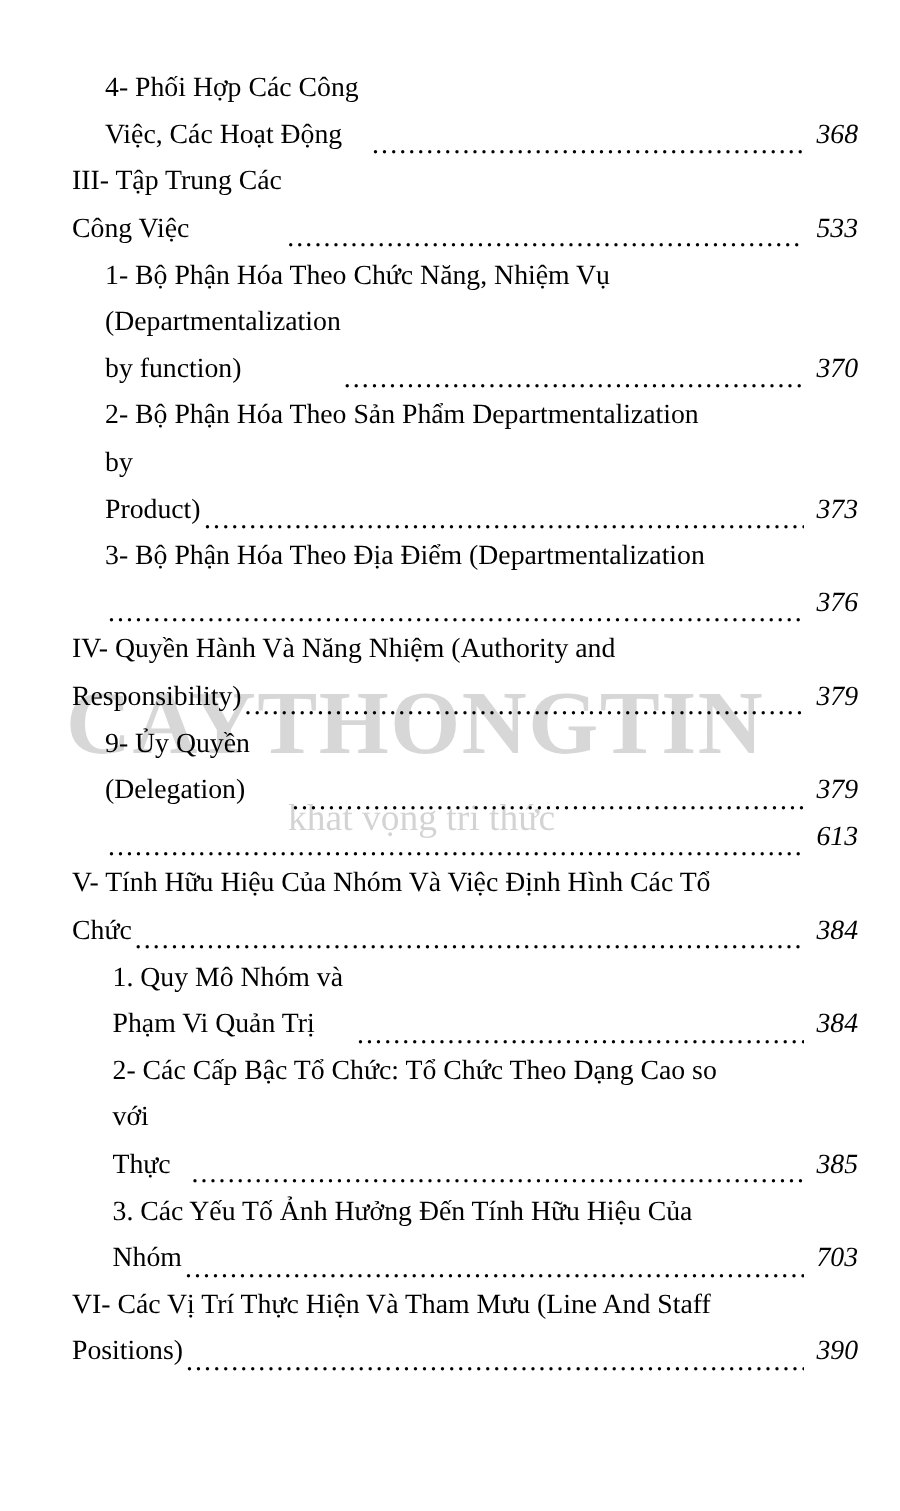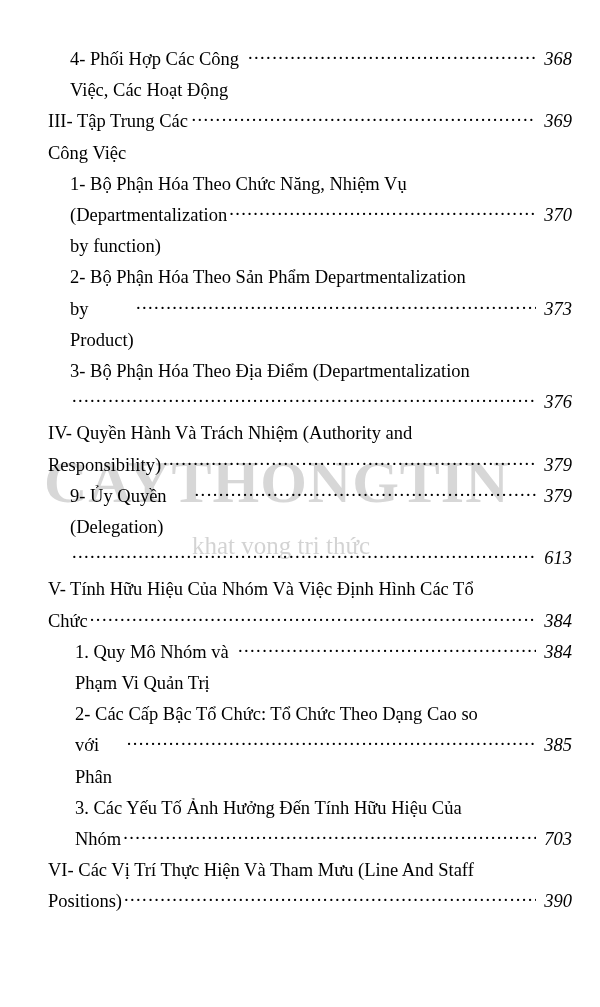--- a/index.html
+++ b/index.html
@@ -38,21 +38,21 @@
   .lvl0 { padding-left: 0px; }
   .lvl1 { padding-left: 22px; }
   .lvl2 { padding-left: 27px; }
 
   .entry .line {
     display: block;
     text-indent: 0;
   }
   .row {
     display: flex;
-    align-items: flex-start;
+    align-items: flex-end;
     width: 100%;
   }
   .row .txt {
     flex: 0 1 auto;
     white-space: normal;
   }
   .leader {
     flex: 1 1 auto;
     overflow: hidden;
     white-space: nowrap;
@@ -117,21 +117,21 @@
         <div class="row">
           <span class="txt">4- Phối Hợp Các Công Việc, Các Hoạt Động</span>
           <span class="leader">..........................................................................................</span>
           <span class="page-no">368</span>
         </div>
       </div>
       <div class="entry lvl0">
         <div class="row">
           <span class="txt">III- Tập Trung Các Công Việc</span>
           <span class="leader">..........................................................................................</span>
-          <span class="page-no">369</span>
+          <span class="page-no">533</span>
         </div>
       </div>
       <div class="entry lvl1">
         <div class="line">1- Bộ Phận Hóa Theo Chức Năng, Nhiệm Vụ</div>
         <div class="row">
           <span class="txt">(Departmentalization by function)</span>
           <span class="leader">..........................................................................................</span>
           <span class="page-no">370</span>
         </div>
       </div>
@@ -144,21 +144,21 @@
         </div>
       </div>
       <div class="entry lvl1">
         <div class="line">3- Bộ Phận Hóa Theo Địa Điểm (Departmentalization</div>
         <div class="row">
           <span class="leader">..........................................................................................</span>
           <span class="page-no">376</span>
         </div>
       </div>
       <div class="entry lvl0">
-        <div class="line">IV- Quyền Hành Và Trách Nhiệm (Authority and</div>
+        <div class="line">IV- Quyền Hành Và Năng Nhiệm (Authority and</div>
         <div class="row">
           <span class="txt">Responsibility)</span>
           <span class="leader">..........................................................................................</span>
           <span class="page-no">379</span>
         </div>
       </div>
       <div class="entry lvl1">
         <div class="row">
           <span class="txt">9- Ủy Quyền (Delegation)</span>
           <span class="leader">..........................................................................................</span>
@@ -182,21 +182,21 @@
       <div class="entry lvl2">
         <div class="row">
           <span class="txt">1. Quy Mô Nhóm và Phạm Vi Quản Trị</span>
           <span class="leader">..........................................................................................</span>
           <span class="page-no">384</span>
         </div>
       </div>
       <div class="entry lvl2">
         <div class="line">2- Các Cấp Bậc Tổ Chức: Tổ Chức Theo Dạng Cao so</div>
         <div class="row">
-          <span class="txt">với Phân</span>
+          <span class="txt">với Thực</span>
           <span class="leader">..........................................................................................</span>
           <span class="page-no">385</span>
         </div>
       </div>
       <div class="entry lvl2">
         <div class="line">3. Các Yếu Tố Ảnh Hưởng Đến Tính Hữu Hiệu Của</div>
         <div class="row">
           <span class="txt">Nhóm</span>
           <span class="leader">..........................................................................................</span>
           <span class="page-no">703</span>

